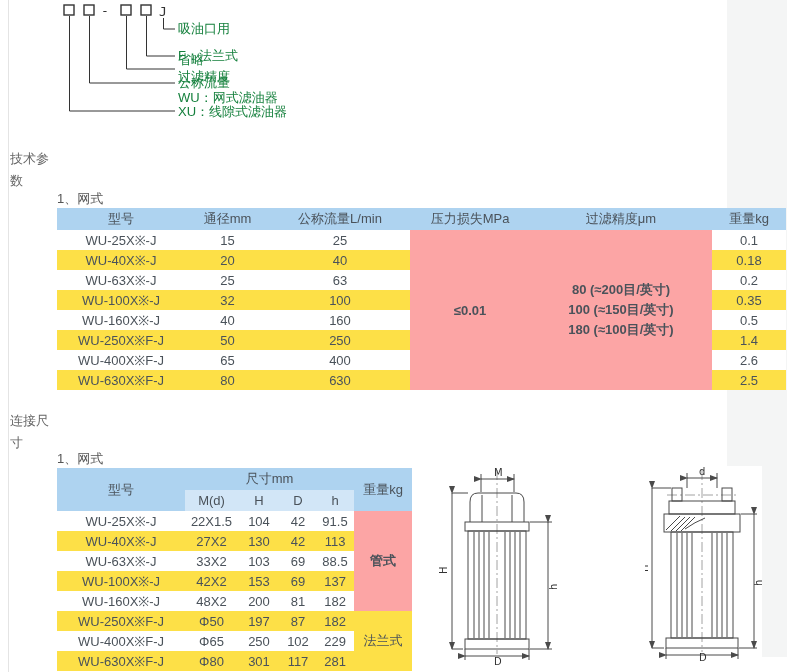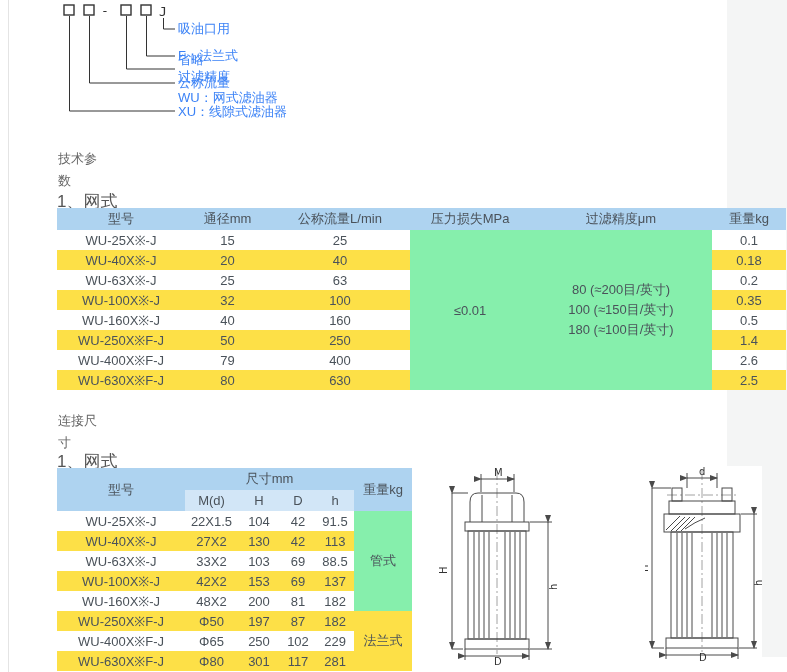--- a/index.html
+++ b/index.html
@@ -7,39 +7,39 @@
   body {
     width:787px; height:672px; position:relative; overflow:hidden;
     background:#ffffff; font-family:"Liberation Sans", sans-serif;
   }
   .right-panel { position:absolute; left:727px; top:0; width:60px; height:657px; background:#f4f5f5; }
   .left-line   { position:absolute; left:8px; top:0; width:1px; height:672px; background:#e4e4e4; }
 
   
   .diagram { position:absolute; left:0; top:0; width:400px; height:130px; }
   .diagram svg { position:absolute; left:60px; top:0; }
-  .diag-label { position:absolute; left:178px; font-size:13px; color:#3b82f6; line-height:14px; white-space:nowrap; }
+  .diag-label { position:absolute; left:178px; font-size:13px; color:#15803d; line-height:14px; white-space:nowrap; }
 
   
-  .sec-title { position:absolute; left:10px; width:48px; font-size:13px; color:#666; line-height:22px; word-break:break-all;margin-left:48px; }
-  .sub-title { position:absolute; left:57px; font-size:17px; color:#555; }
+  .sec-title { position:absolute; left:10px; width:48px; font-size:13px; color:#666; line-height:22px; word-break:break-all; }
+  .sub-title { position:absolute; left:57px; font-size:13px; color:#555; }
 
   
   table { border-collapse:collapse; table-layout:fixed; position:absolute; background:#fff; }
   th, td { padding:0; margin:0; text-align:center; font-size:13px; color:#4a525a;
            font-weight:normal; white-space:nowrap; overflow:hidden; }
   #table1 { left:57px; top:208px; width:729px; }
   #table2 { left:57px; top:468px; width:355px; }
   #table1 th { height:22px; background:#aed3f0; }
   #table1 td { height:20px; }
   #table2 th.h1 { height:22px; background:#aed3f0; }
   #table2 th.h2 { height:21px; background:#d2e6f7; }
   #table2 td { height:20px; }
   td.sb { background:#fde047; }
-  td.mw { background:#86efac; }
+  td.mw { background:#fca5a5;font-weight:bold; }
   td.prec div { line-height:20px; }
 
   
   .drawing { position:absolute; background:#ffffff; }
   #drawing1 { left:430px; top:466px; width:150px; height:200px; }
   #drawing2 { left:645px; top:466px; width:117px; height:196px; }
   .drawing svg { display:block; }
   .dim { font-size:10px; fill:#333; font-family:"DejaVu Sans", sans-serif; }
   .mono { font-family:"DejaVu Sans Mono", monospace; font-size:13px; color:#333; }
 </style>
@@ -136,21 +136,21 @@
         <td>0.5</td>
       </tr>
       <tr>
         <td class="sb">WU-250X※F-J</td>
         <td class="sb">50</td>
         <td class="sb">250</td>
         <td class="sb">1.4</td>
       </tr>
       <tr>
         <td>WU-400X※F-J</td>
-        <td>79</td>
+        <td>65</td>
         <td>400</td>
         <td>2.6</td>
       </tr>
       <tr>
         <td class="sb">WU-630X※F-J</td>
         <td class="sb">80</td>
         <td class="sb">630</td>
         <td class="sb">2.5</td>
       </tr>
     </tbody>

